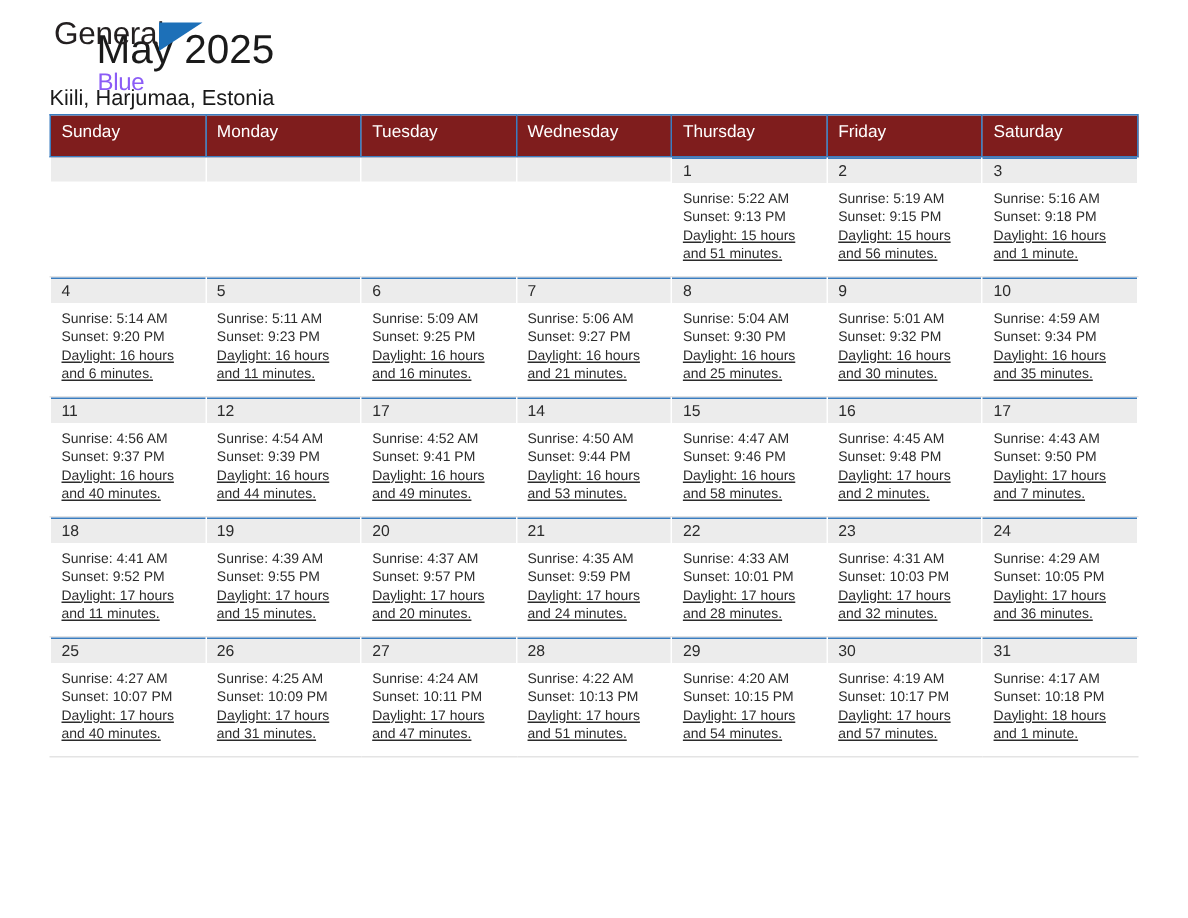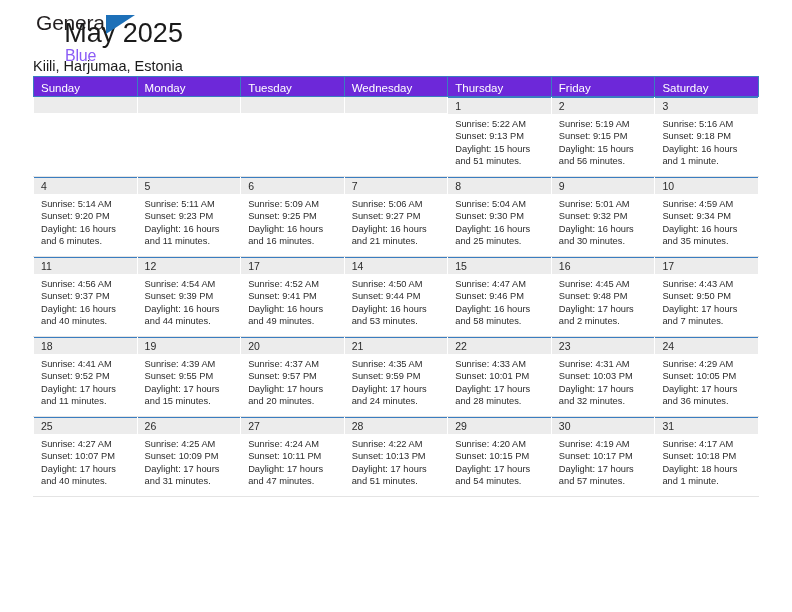--- a/index.html
+++ b/index.html
@@ -86,26 +86,26 @@
     white-space: nowrap;
   }
 
   
   table.calendar {
     width: 726px;
     border-collapse: collapse;
     table-layout: fixed;
   }
   table.calendar th {
-    background: #6d28d9;
+    background: #7f1d1d;
     color: #ffffff;
     font-weight: normal;
     font-size: 11.5px;
     text-align: left;
-    padding: 5px 0 2px 7px;
+    padding: 5px 0 10px 7px;
     height: 12px;
     border: 1px solid #3a7dc0;
   }
   table.calendar td {
     vertical-align: top;
     height: 79px;
     padding: 0;
     border-left: 1px solid #ffffff;
     border-right: 1px solid #ffffff;
     border-bottom: 1px solid #e4e4e4;
@@ -140,20 +140,21 @@
     padding: 4px 6px 0 7px;
     font-size: 9.3px;
     line-height: 12.3px;
     color: #2b2b2b;
   }
   .details div {
     white-space: nowrap;
   }
   .details .wrap {
     white-space: normal;
+    text-decoration: underline;
   }
 </style>
 </head>
 <body>
 
 <div class="page">
 
   <div class="header">
 
     <div class="logo">

